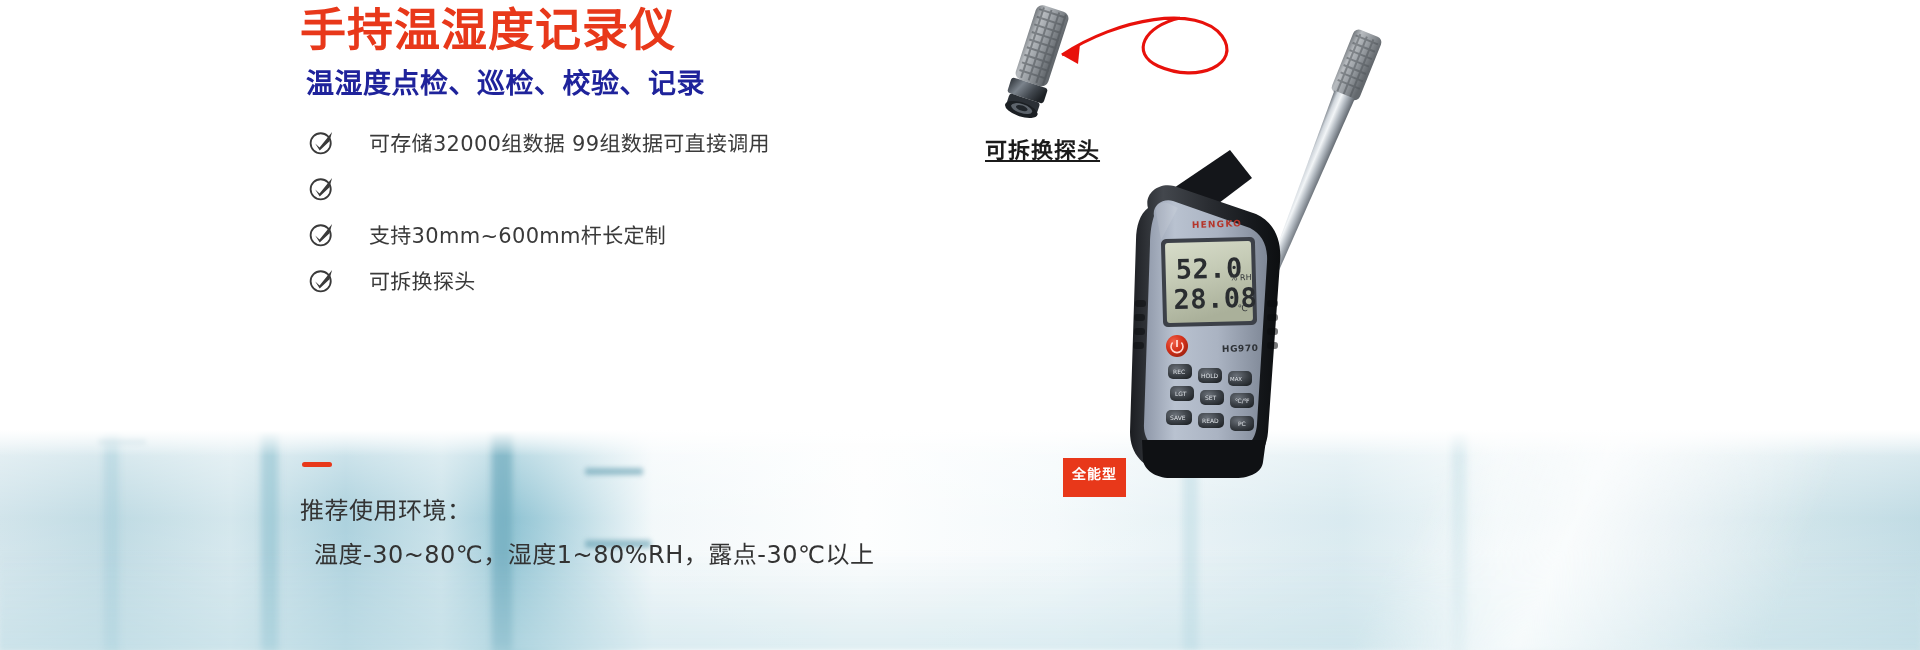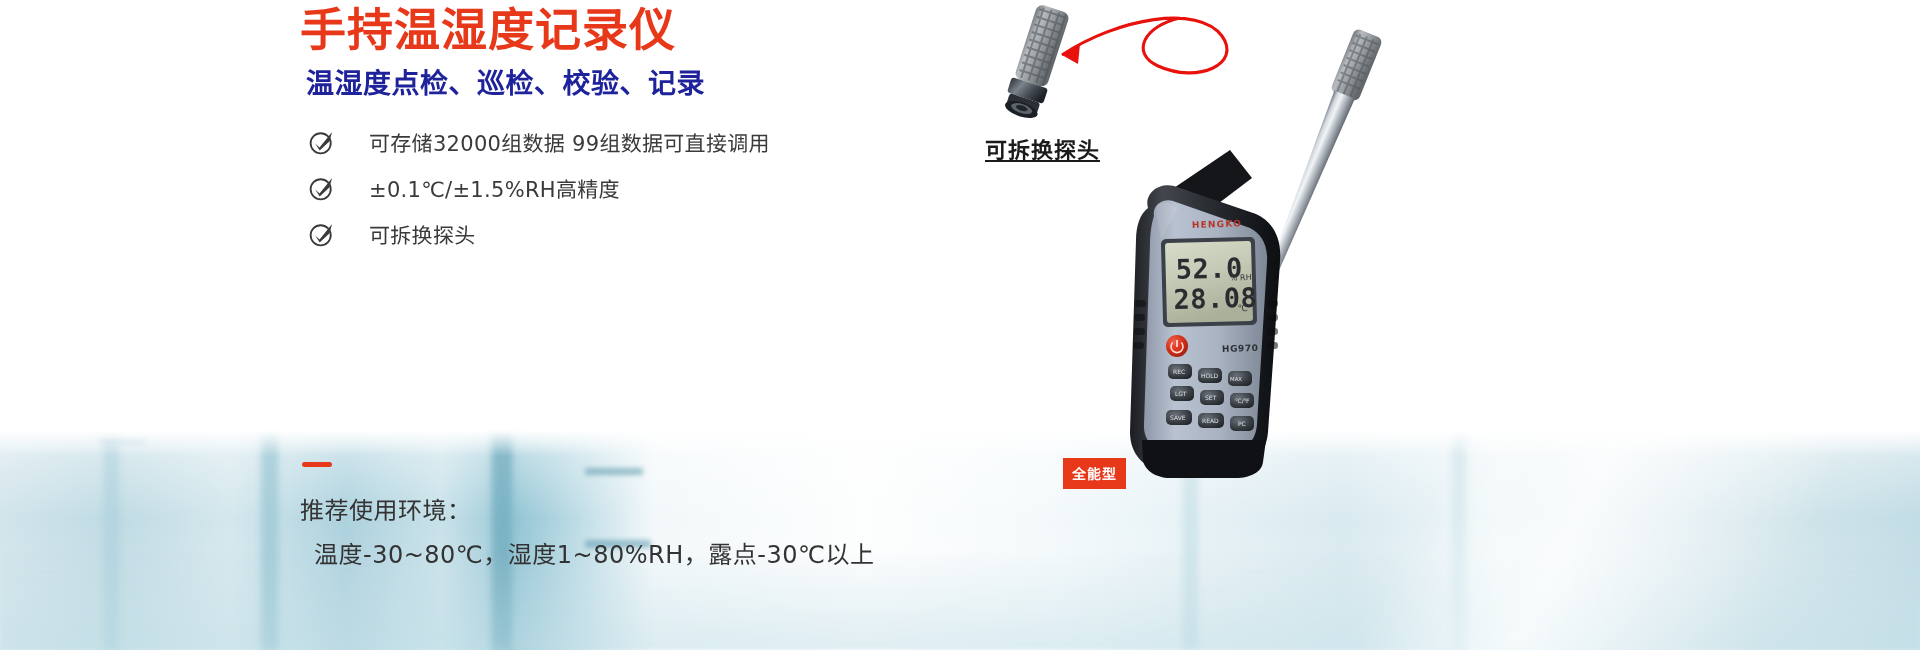--- a/index.html
+++ b/index.html
@@ -160,21 +160,21 @@
     font-family:"DejaVu Sans","Liberation Sans",sans-serif;
     text-decoration:underline;
   }
   .badge{
     position:absolute;
     left:1063px; top:458px;
     background:#E8381A;
     color:#fff;
     font-size:14px;
     font-weight:bold;
-    padding:5px 9px 6px;
+    padding:5px 9px 14px;
     letter-spacing:1px;
     white-space:nowrap;
     font-family:"DejaVu Sans","Liberation Sans",sans-serif;
     text-align:right;
   }
 
   
   .product-stage{
     position:absolute;
     left:930px; top:0;
@@ -208,21 +208,29 @@
         </span>
         <span class="feature-text">可存储32000组数据  99组数据可直接调用</span>
       </li>
       <li class="feature">
         <span class="check-icon">
           <svg viewBox="0 0 32 32" width="28" height="28" aria-hidden="true">
             <circle cx="14.5" cy="17.5" r="11.5" fill="none" stroke="#3a3a3a" stroke-width="2.1"></circle>
             <path d="M8.2 17.6 L13.2 22.4 L27.5 4.6 L24.6 15.2 L13.4 25.6 Z" fill="#3a3a3a"></path>
           </svg>
         </span>
-        <span class="feature-text">±0.1℃/±1.5%RH高精度</span>
+      </li>
+      <li class="feature">
+        <span class="check-icon">
+          <svg viewBox="0 0 32 32" width="28" height="28" aria-hidden="true">
+            <circle cx="14.5" cy="17.5" r="11.5" fill="none" stroke="#3a3a3a" stroke-width="2.1"></circle>
+            <path d="M8.2 17.6 L13.2 22.4 L27.5 4.6 L24.6 15.2 L13.4 25.6 Z" fill="#3a3a3a"></path>
+          </svg>
+        </span>
+        <span class="feature-text">支持30mm~600mm杆长定制</span>
       </li>
       <li class="feature">
         <span class="check-icon">
           <svg viewBox="0 0 32 32" width="28" height="28" aria-hidden="true">
             <circle cx="14.5" cy="17.5" r="11.5" fill="none" stroke="#3a3a3a" stroke-width="2.1"></circle>
             <path d="M8.2 17.6 L13.2 22.4 L27.5 4.6 L24.6 15.2 L13.4 25.6 Z" fill="#3a3a3a"></path>
           </svg>
         </span>
         <span class="feature-text">可拆换探头</span>
       </li>

